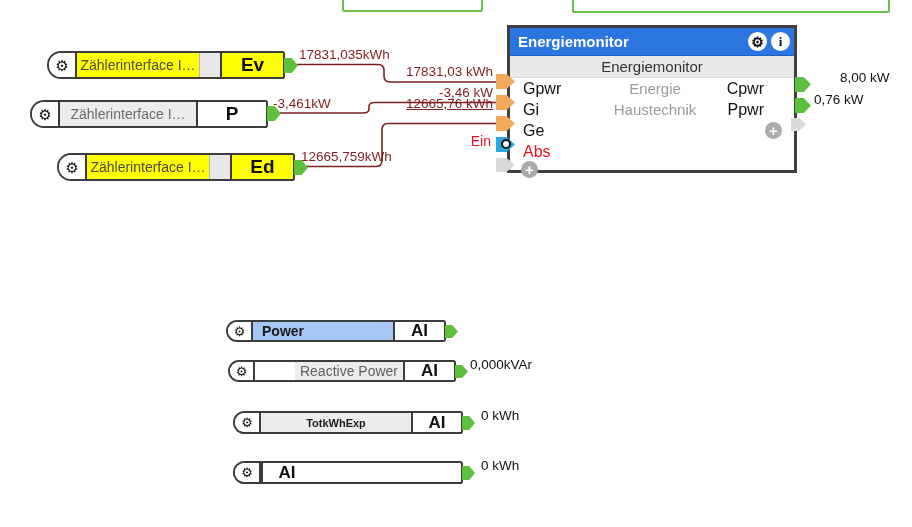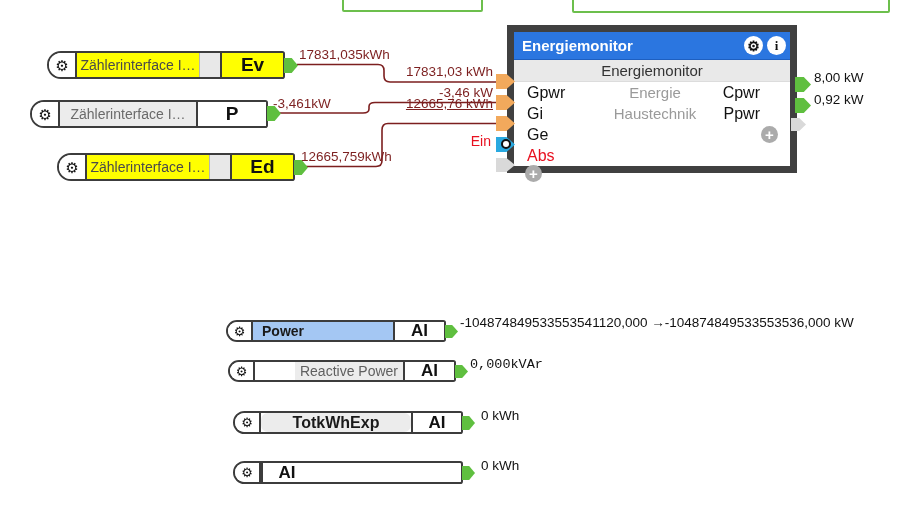--- a/index.html
+++ b/index.html
@@ -34,21 +34,21 @@
   .c-gray{background:#d9d9d9;}
 
   
   .wire-val{position:absolute;font-size:13.5px;color:#7c1f1f;white-space:nowrap;}
   .wire-val.right{text-align:center;}
   .out-val{position:absolute;font-size:13.5px;color:#111;white-space:nowrap;}
   .ein-val{position:absolute;font-size:14px;color:#e8101f;white-space:nowrap;}
 
   
   #em{position:absolute;left:507px;top:25px;width:290px;height:148px;background:#fff;
-      border:7px solid #404040;box-sizing:border-box;}
+      border:3px solid #404040;box-sizing:border-box;}
   #em .hdr{height:27px;background:#2b76e0;display:flex;align-items:center;
            border-bottom:1px solid #1e5fc0;}
   #em .hdr .ttl{color:#fff;font-weight:bold;font-size:15px;padding-left:8px;flex:1;}
   .hicon{width:19px;height:19px;border-radius:50%;background:#fff;color:#111;
          display:flex;align-items:center;justify-content:center;font-size:13px;
          font-weight:bold;margin-right:4px;cursor:pointer;}
   #em .sub{height:21px;background:#e9e9e9;display:flex;align-items:center;
            justify-content:center;font-size:15px;color:#333;border-bottom:1px solid #dcdcdc;}
   .emrow{height:21px;display:flex;align-items:center;font-size:16px;color:#111;position:relative;}
   .emrow .in{width:78px;padding-left:13px;box-sizing:border-box;}
@@ -156,48 +156,47 @@
   <div class="pennant c-orange" style="left:496px;top:95px;width:19px;height:15px;"></div>
   <div class="pennant c-orange" style="left:496px;top:116px;width:19px;height:15px;"></div>
   <div class="pennant c-cyan" style="left:496px;top:137px;width:19px;height:15px;"></div>
   <div class="abs-ring" style="left:501px;top:139px;"></div>
   <div class="pennant c-gray" style="left:496px;top:158px;width:19px;height:14px;"></div>
 
   <div class="pennant c-green" style="left:795px;top:77px;width:16px;height:15px;"></div>
   <div class="pennant c-green" style="left:795px;top:98px;width:16px;height:15px;"></div>
   <div class="pennant c-gray" style="left:791px;top:118px;width:15px;height:13px;"></div>
 
-  <div class="out-val" style="left:814px;top:70px;">8,00 kW</div>
-  <div class="out-val" style="left:814px;top:92px;">0,92 kW</div>
+  <div class="out-val" style="left:840px;top:70px;">8,00 kW</div>
+  <div class="out-val" style="left:814px;top:92px;">0,76 kW</div>
 
   <div class="fblock" style="left:226px;top:320px;width:220px;height:22px;border-radius:12px 3px 3px 12px;">
     <div class="gear-cell" style="width:23px;border-radius:10px 0 0 10px;">
       <span class="gear-glyph" style="font-size:13px;">⚙</span>
       </div>
     <div class="lbl leftpad bg-blue" style="font-weight:bold;font-size:14px;color:#1a1a1a;">Power</div>
     <div class="portbox bg-white" style="width:49px;font-size:17px;">AI</div>
   </div>
   <div class="pennant c-green" style="left:445px;top:325px;width:13px;height:13px;"></div>
-  <div class="out-val" style="left:460px;top:315px;">-104874849533553541120,000 →-104874849533553536,000 kW</div>
 
   <div class="fblock" style="left:228px;top:360px;width:228px;height:22px;border-radius:12px 3px 3px 12px;">
     <div class="gear-cell" style="width:23px;border-radius:10px 0 0 10px;">
       <span class="gear-glyph" style="font-size:13px;">⚙</span>
       </div>
     <div class="lbl bg-gray" style="font-size:14px;color:#5f5f5f;margin-left:40px;">Reactive Power</div>
     <div class="portbox bg-white" style="width:49px;font-size:17px;">AI</div>
   </div>
   <div class="pennant c-green" style="left:455px;top:365px;width:13px;height:13px;"></div>
-  <div class="out-val" style="left:470px;top:357px;font-family:Liberation Mono, monospace;">0,000kVAr</div>
+  <div class="out-val" style="left:470px;top:357px;">0,000kVAr</div>
 
   <div class="fblock" style="left:233px;top:411px;width:230px;height:23px;border-radius:12px 3px 3px 12px;">
     <div class="gear-cell" style="width:24px;border-radius:10px 0 0 10px;">
       <span class="gear-glyph" style="font-size:13px;">⚙</span>
       </div>
-    <div class="lbl bg-gray" style="font-weight:bold;font-size:16px;color:#1a1a1a;border-radius:7px;">TotkWhExp</div>
+    <div class="lbl bg-gray" style="font-weight:bold;font-size:11px;color:#1a1a1a;">TotkWhExp</div>
     <div class="portbox bg-white" style="width:48px;font-size:17px;">AI</div>
   </div>
   <div class="pennant c-green" style="left:462px;top:416px;width:13px;height:14px;"></div>
   <div class="out-val" style="left:481px;top:408px;">0 kWh</div>
 
   <div class="fblock" style="left:233px;top:461px;width:230px;height:23px;border-radius:12px 3px 3px 12px;">
     <div class="gear-cell" style="width:24px;border-radius:10px 0 0 10px;">
       <span class="gear-glyph" style="font-size:13px;">⚙</span>
       </div>
     <div class="portbox bg-white" style="width:48px;font-size:17px;">AI</div>

